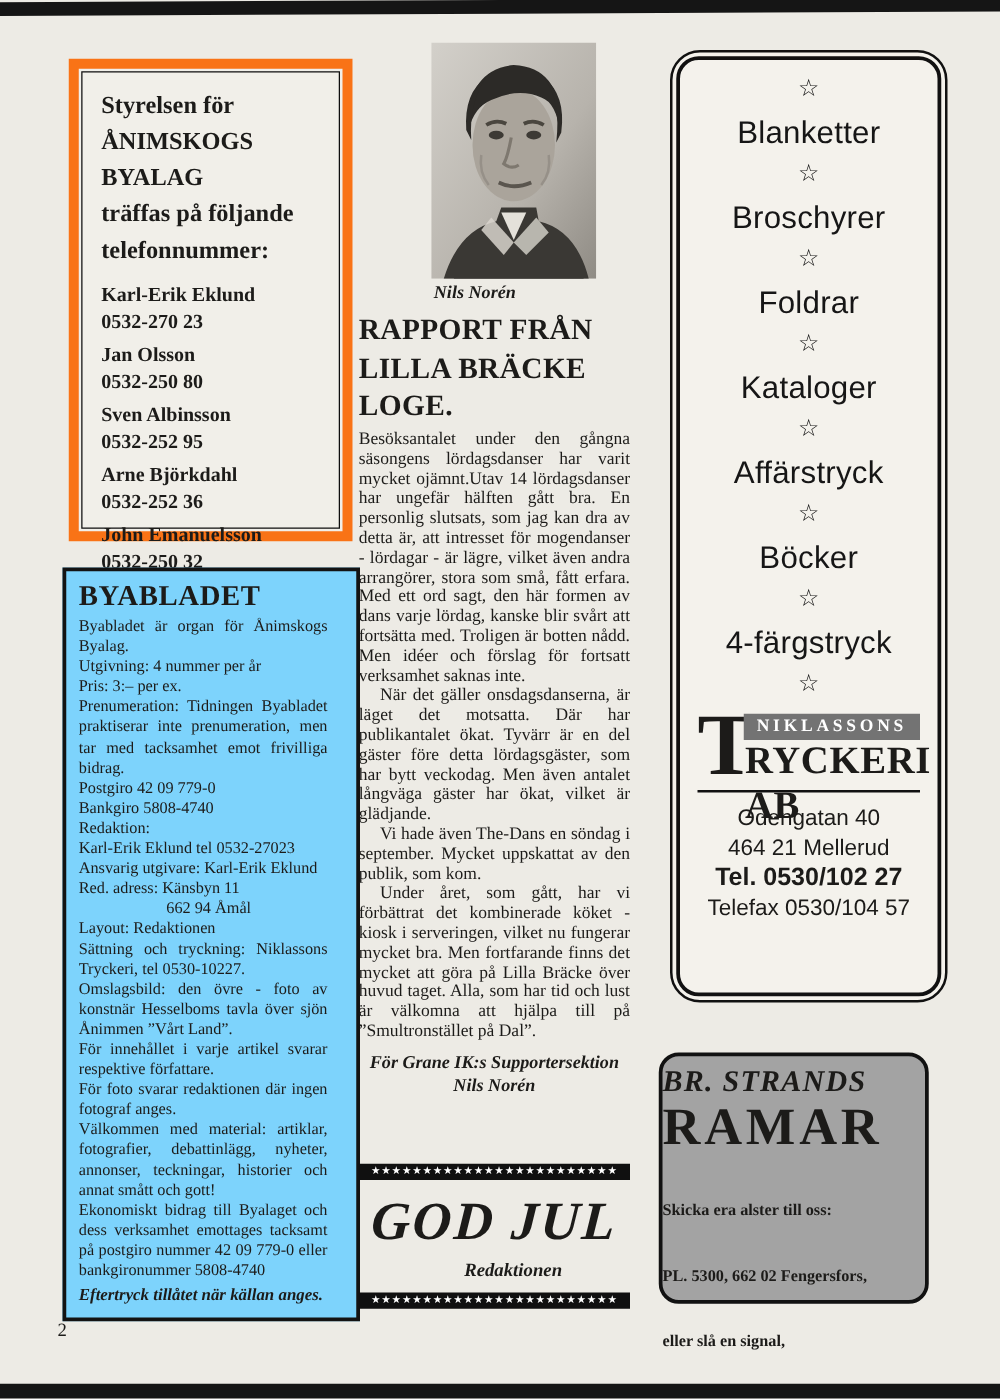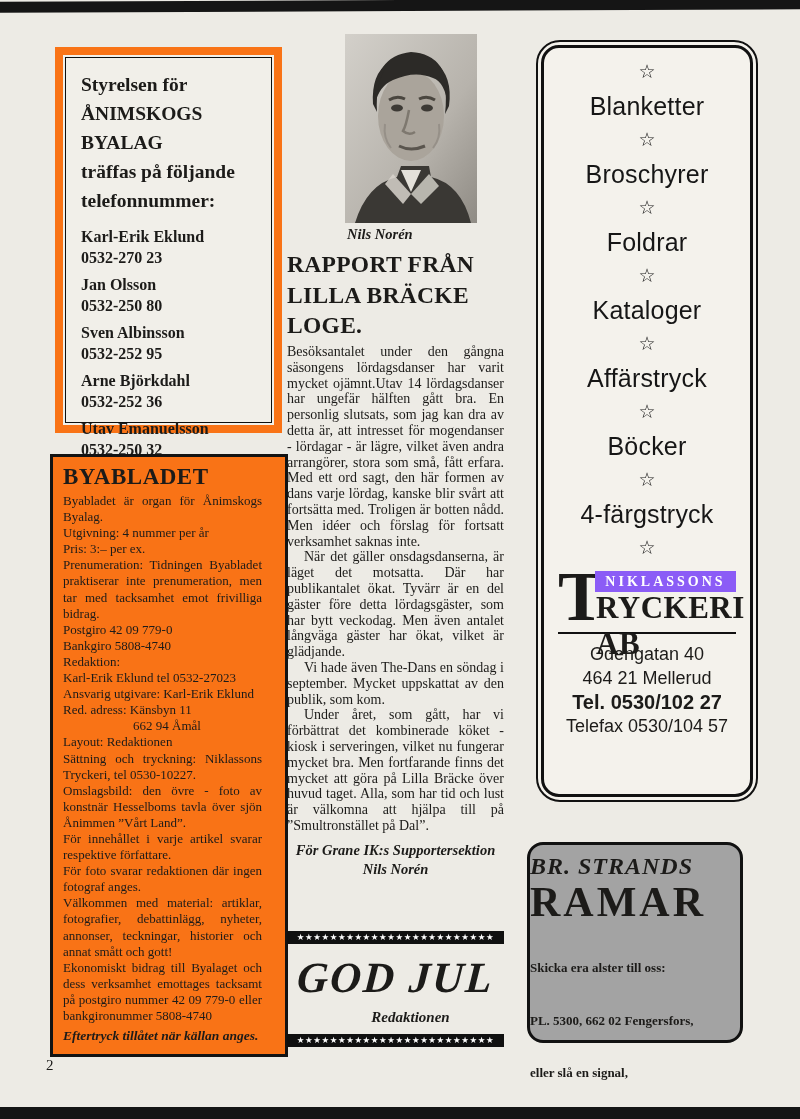--- a/index.html
+++ b/index.html
@@ -17,21 +17,21 @@
     border:8px solid #f97316;background:#f1efe9;box-sizing:border-box;}
   .board-box .inner{position:absolute;inset:2px;border:1px solid #0e0e0e;
     padding:12px 10px 0 15px;box-sizing:border-box;}
   .board-title{font-weight:bold;font-size:19.5px;line-height:29px;white-space:pre-line;}
   .board-members{margin-top:11px;}
   .member{margin-bottom:6px;}
   .member div{font-size:16px;line-height:21px;font-weight:bold;}
 
   
   .info-box{position:absolute;left:50px;top:454px;width:238px;height:603px;
-    border:3px solid #131313;background:#f97316;box-sizing:border-box;
+    border:3px solid #131313;background:#7dd3fc;box-sizing:border-box;
     padding:5px 23px 0 10px;}
   .info-title{font-weight:bold;font-size:23px;letter-spacing:0.5px;margin:2px 0 3px 0;}
   .info-line{font-size:13px;line-height:16.1px;text-align:justify;}
   .info-line.indent{padding-left:70px;}
   .info-footnote{font-style:italic;font-weight:bold;font-size:13.5px;margin-top:4px;}
   .page-number{position:absolute;left:46px;top:1057px;font-size:15px;}
 
   
   .photo{position:absolute;left:345px;top:34px;width:132px;height:189px;}
   .photo svg{display:block;width:100%;height:100%;}
@@ -56,21 +56,21 @@
   .print-ad{position:absolute;left:536px;top:40px;width:222px;height:762px;
     border:2px solid #111;border-radius:24px;background:#f4f2ec;box-sizing:border-box;}
   .print-ad .inner{position:absolute;inset:3px;border:3px solid #111;border-radius:18px;
     padding:10px 6px 0 6px;box-sizing:border-box;text-align:center;
     font-family:"Liberation Sans","DejaVu Sans",sans-serif;}
   .ad-star{font-size:19px;line-height:28px;color:#111;}
   .ad-product{font-size:25px;line-height:40px;font-weight:normal;color:#161616;letter-spacing:0.2px;}
   .printer-logo{position:relative;height:64px;margin:6px 8px 8px 8px;border-bottom:2px solid #111;
     font-family:"Liberation Serif",serif;text-align:left;}
   .logo-t{position:absolute;left:0;top:-4px;font-size:70px;line-height:66px;font-weight:bold;}
-  .logo-bar{position:absolute;left:37px;top:3px;right:0;height:21px;background:#8b5cf6;color:#fff;
+  .logo-bar{position:absolute;left:37px;top:3px;right:0;height:21px;background:#737373;color:#fff;
     font-weight:bold;font-size:14px;line-height:21px;text-align:center;letter-spacing:3px;}
   .logo-rest{position:absolute;left:38px;top:22px;font-size:31px;font-weight:bold;letter-spacing:0.5px;}
   .ad-address div{line-height:24px;}
   .addr{font-size:18px;}
   .addr-tel{font-size:20px;font-weight:bold;}
 
   
   .frames-ad{position:absolute;left:527px;top:842px;width:216px;height:201px;
     border:3px solid #111;border-radius:16px;background:#a3a3a3;box-sizing:border-box;
     text-align:left;padding-top:8px;}
@@ -106,21 +106,21 @@
         </div>
         <div class="member">
           <div>Sven Albinsson</div>
           <div>0532-252 95</div>
         </div>
         <div class="member">
           <div>Arne Björkdahl</div>
           <div>0532-252 36</div>
         </div>
         <div class="member">
-          <div>Utav Emanuelsson</div>
+          <div>John Emanuelsson</div>
           <div>0532-250 32</div>
         </div>
       </div>
     </div>
   </div>
 
   <div class="info-box">
     <div class="info-title">BYABLADET</div>
     <div class="info-line">Byabladet är organ för Ånimskogs Byalag.</div>
     <div class="info-line">Utgivning: 4 nummer per år</div>

